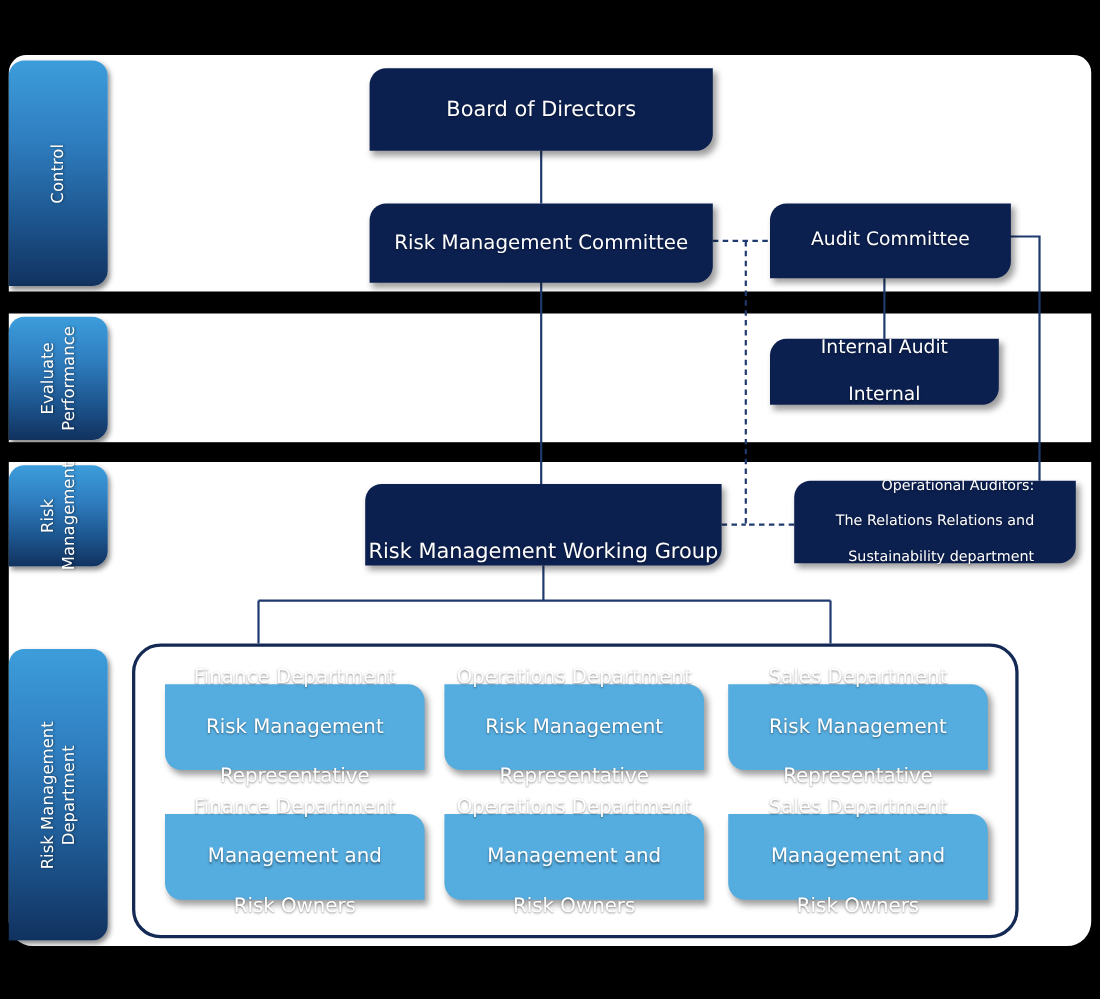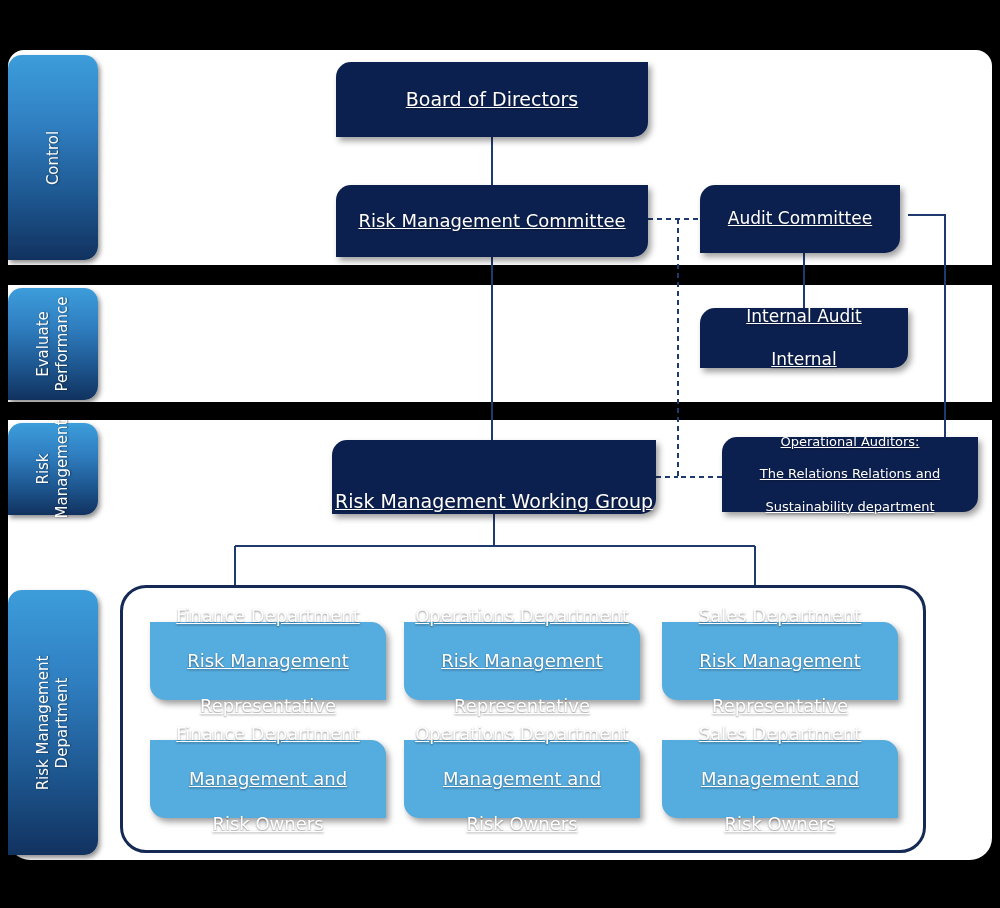--- a/index.html
+++ b/index.html
@@ -36,35 +36,35 @@
   
   #wires{position:absolute;left:0;top:0;width:1000px;height:908px;}
 
   
   #dept-container{position:absolute;left:120px;top:585px;width:800px;height:262px;
      border:3px solid #142a55;border-radius:26px;background:transparent;}
 
   
   .node{position:absolute;display:flex;align-items:center;justify-content:center;
         text-align:center;color:#ffffff;box-sizing:border-box;
-        box-shadow:3px 4px 6px rgba(0,0,0,.38);text-decoration:underline;}
+        box-shadow:3px 4px 6px rgba(0,0,0,.38);}
   .navy{background:#0c2050;}
   .sky{background:#55acdf;}
   
   .rA{border-top-left-radius:15px;border-bottom-right-radius:15px;}
   
   .rB{border-top-right-radius:15px;border-bottom-left-radius:15px;}
   .node span{display:block;line-height:1.25;text-shadow:0 1px 2px rgba(0,0,0,.45);}
 
   #n-board   {left:336px;top:62px; width:312px;height:75px;font-size:19px;}
   #n-rmc     {left:336px;top:185px;width:312px;height:72px;font-size:18px;}
-  #n-audit   {left:700px;top:185px;width:200px;height:68px;font-size:17px;}
+  #n-audit   {left:700px;top:185px;width:219px;height:68px;font-size:17px;}
   #n-iac     {left:700px;top:308px;width:208px;height:60px;font-size:17px;}
   #n-rmwg    {left:332px;top:440px;width:324px;height:74px;font-size:19px;align-items:flex-end;}
-  #n-opaud   {left:722px;top:437px;width:256px;height:75px;font-size:13px;}
+  #n-opaud   {left:722px;top:437px;width:256px;height:75px;font-size:13px;text-align:right;}
 
   .dept{width:236px;height:78px;font-size:18px;}
   #d-fin-rep {left:150px;top:622px;}
   #d-ops-rep {left:404px;top:622px;}
   #d-sal-rep {left:662px;top:622px;}
   #d-fin-own {left:150px;top:740px;}
   #d-ops-own {left:404px;top:740px;}
   #d-sal-own {left:662px;top:740px;}
 </style>
 </head>

